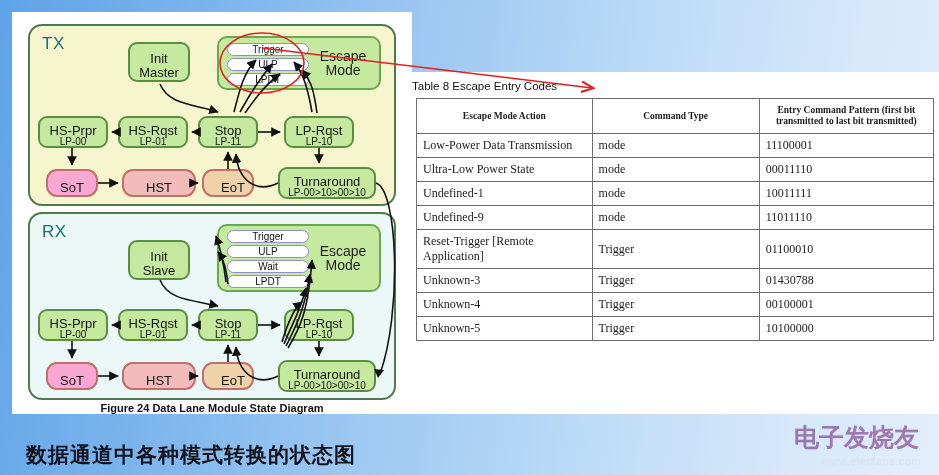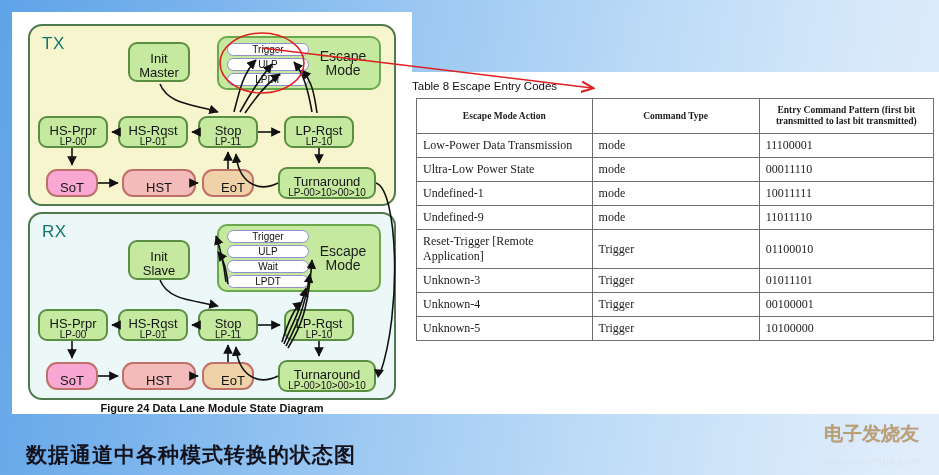--- a/index.html
+++ b/index.html
@@ -98,22 +98,22 @@
     font-family:"DejaVu Sans", sans-serif;
     font-size:21px; font-weight:bold; color:#13131e; letter-spacing:1px;
     white-space:nowrap;
   }
   .cap.left{ left:26px; }
   .cap.right{ left:488px; }
 
   
   .wm{ position:absolute; right:6px; bottom:4px; width:190px; height:54px; opacity:.55; }
   .wm .wm-cn{
-    position:absolute; right:14px; top:4px; font-size:19px; font-weight:bold;
-    color:#a16207; font-family:"DejaVu Sans", sans-serif;
+    position:absolute; right:14px; top:4px; font-size:25px; font-weight:bold;
+    color:#701a75; font-family:"DejaVu Sans", sans-serif;
     text-shadow:0 0 1px #9aa3b0;
   }
   .wm .wm-url{
     position:absolute; right:12px; bottom:4px; font-size:11px; color:#d8dde5;
     font-family:"Liberation Sans", sans-serif; letter-spacing:.5px;
   }
 </style>
 </head>
 <body>
 
@@ -309,21 +309,21 @@
           <td>11011110</td>
         </tr>
         <tr>
           <td style="height:26px">Reset-Trigger [Remote Application]</td>
           <td>Trigger</td>
           <td>01100010</td>
         </tr>
         <tr>
           <td>Unknown-3</td>
           <td>Trigger</td>
-          <td>01011101</td>
+          <td>01430788</td>
         </tr>
         <tr>
           <td>Unknown-4</td>
           <td>Trigger</td>
           <td>00100001</td>
         </tr>
         <tr>
           <td>Unknown-5</td>
           <td>Trigger</td>
           <td>10100000</td>

